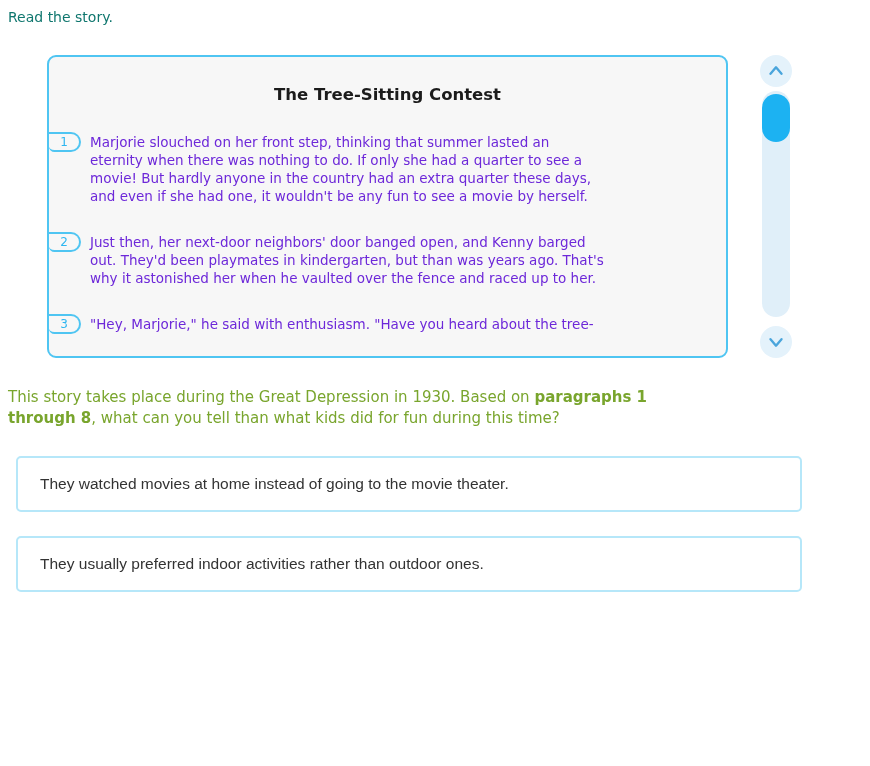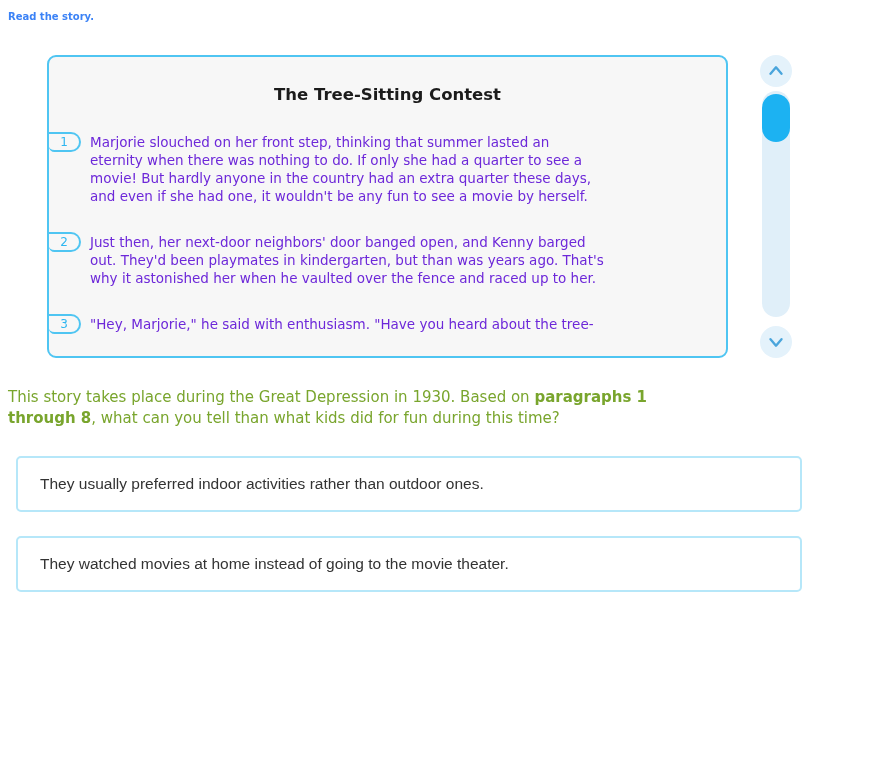--- a/index.html
+++ b/index.html
@@ -5,24 +5,23 @@
   * { margin: 0; padding: 0; box-sizing: border-box; }
   html, body { background: #ffffff; }
   body {
     width: 870px; height: 766px;
     font-family: "DejaVu Sans", sans-serif;
     overflow: hidden;
     padding: 8px 0 0 8px;
   }
 
   .instruction {
-    color: #3b82f6;
-    font-size: 10px;
+    color: #0f766e;
+    font-size: 14px;
     line-height: 18px;
-    font-weight: bold;
   }
 
   .story-row {
     display: flex;
     margin: 29px 0 0 39px; 
     width: 731px;
     gap: 16px;
   }
 
   .story-box {
@@ -198,15 +197,15 @@
   </div>
 
 </div>
 
 <div class="question">
   <span>This story takes place during the Great Depression in 1930. Based on </span><b>paragraphs 1</b><br>
   <b>through 8</b><span>, what can you tell than what kids did for fun during this time?</span>
 </div>
 
 <div class="options">
+  <div class="option">They watched movies at home instead of going to the movie theater.</div>
   <div class="option">They usually preferred indoor activities rather than outdoor ones.</div>
-  <div class="option">They watched movies at home instead of going to the movie theater.</div>
 </div>
 
 </body></html>

